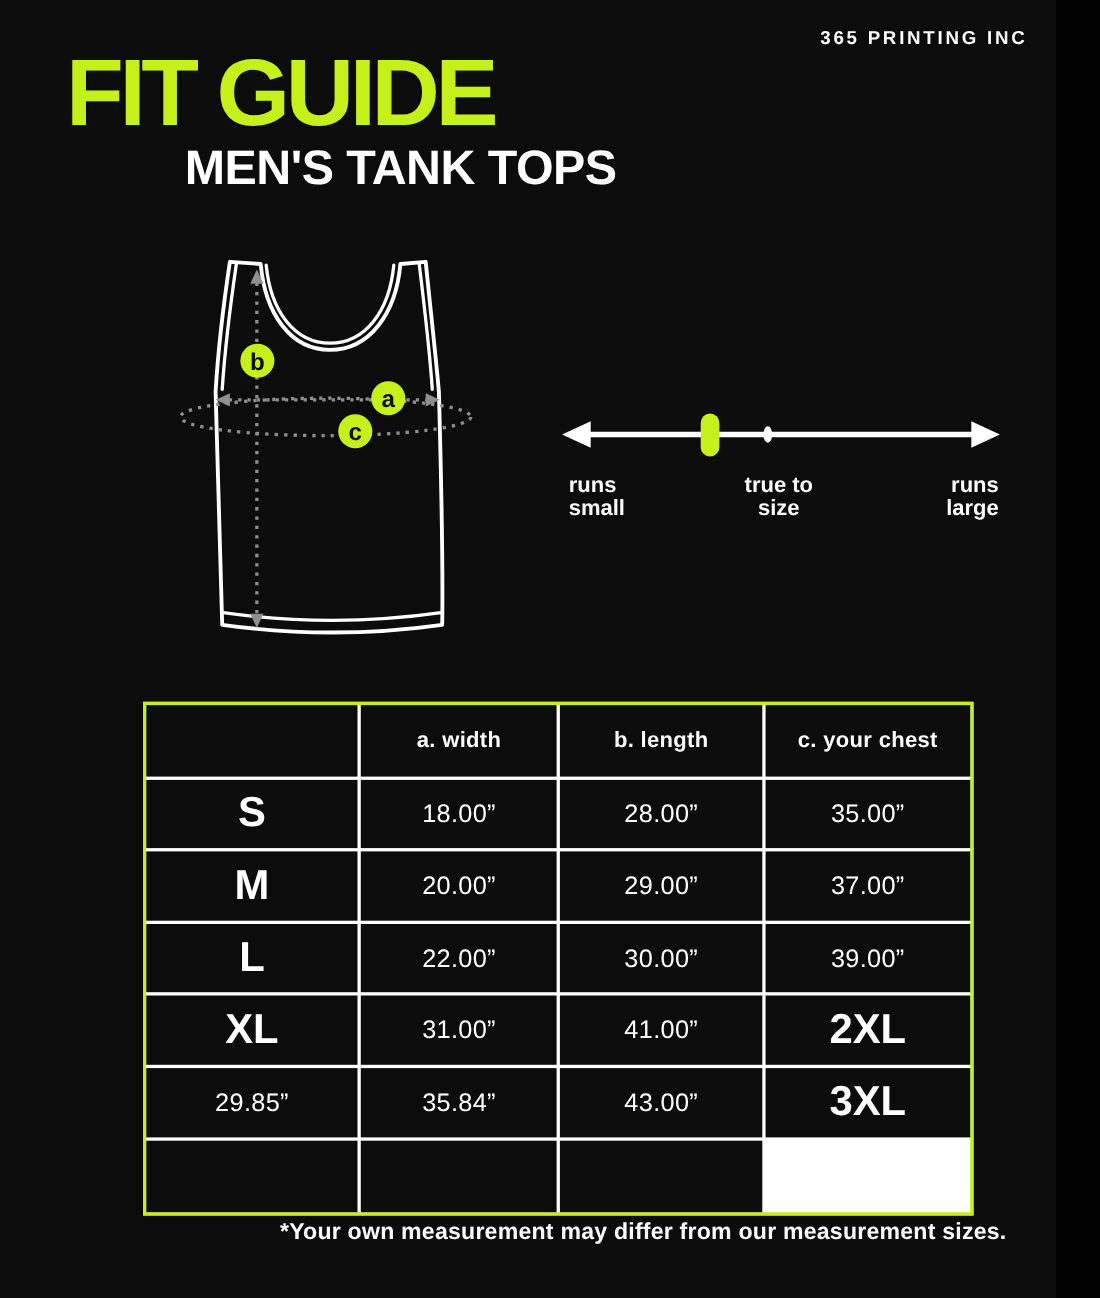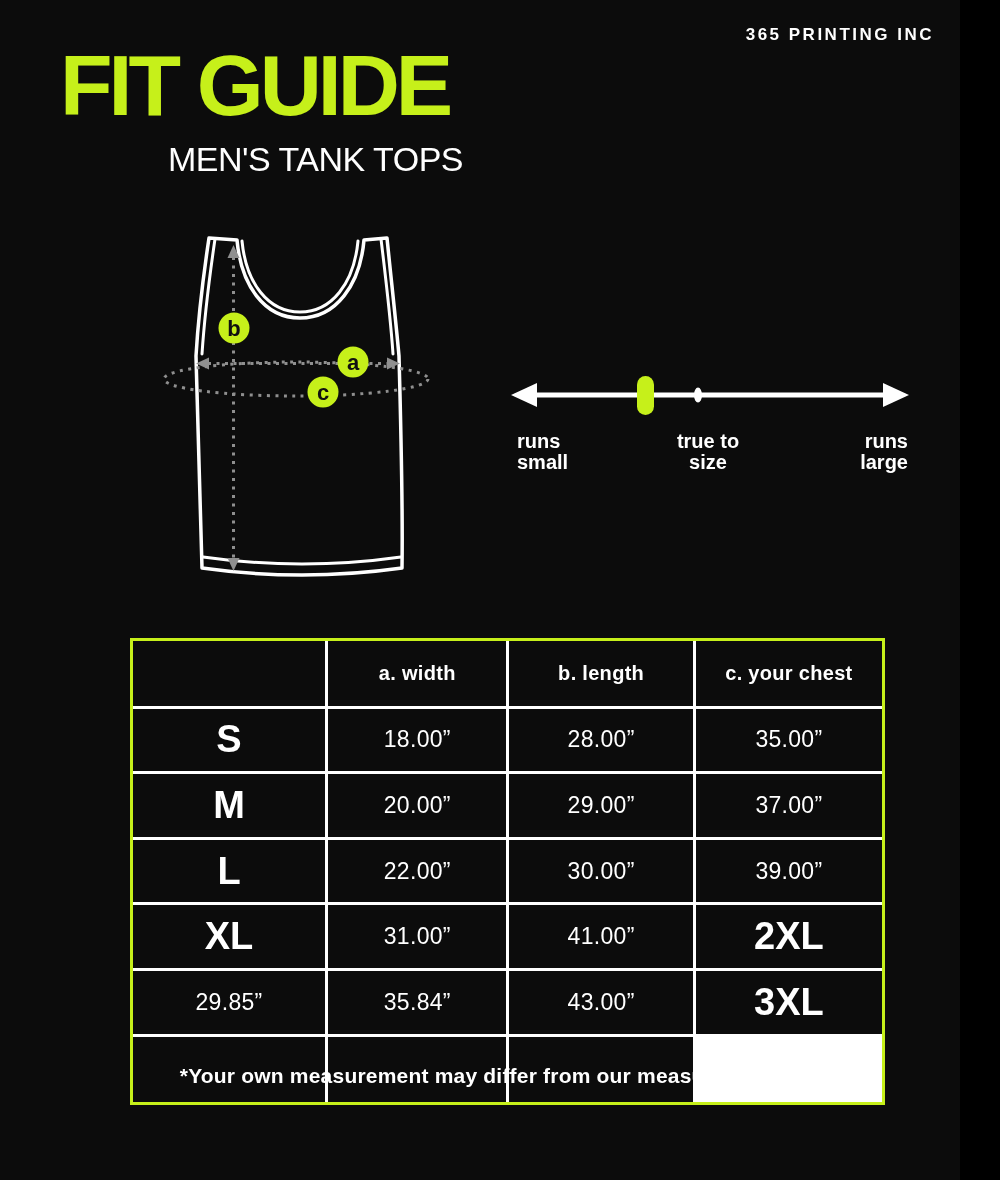--- a/index.html
+++ b/index.html
@@ -15,22 +15,22 @@
   }
   .brand{
     position:absolute;top:25px;right:26px;
     color:var(--white);font-size:17px;font-weight:700;letter-spacing:2.5px;white-space:nowrap;
   }
   .title{
     position:absolute;left:60px;top:36px;
     color:var(--accent);font-size:86px;font-weight:700;letter-spacing:-4px;white-space:nowrap;
   }
   .subtitle{
-    position:absolute;left:168px;top:140px;
-    color:var(--white);font-size:34px;font-weight:400;letter-spacing:-0.5px;white-space:nowrap;
+    position:absolute;left:168px;top:128px;
+    color:var(--white);font-size:44px;font-weight:700;letter-spacing:-0.5px;white-space:nowrap;
   }
   .diagram-svg{position:absolute;left:135px;top:222px;}
   .scale-svg{position:absolute;left:505px;top:365px;}
   .scale-label{
     position:absolute;color:var(--white);font-weight:700;font-size:20px;line-height:21px;top:431px;
   }
   .scale-label-small{left:517px;text-align:left;}
   .scale-label-true{left:650px;width:116px;text-align:center;}
   .scale-label-large{left:822px;width:86px;text-align:right;}
 
@@ -41,21 +41,21 @@
     grid-template-rows:68fr 66fr 66fr 66fr 66fr 66fr 69fr;
     gap:3px;background:var(--white);
     border:3px solid var(--accent);box-sizing:border-box;
   }
   .tc{background:var(--bg);display:flex;align-items:center;justify-content:center;color:var(--white);}
   .th{font-size:20px;font-weight:700;letter-spacing:0.3px;}
   .tsize{font-size:38px;font-weight:700;}
   .tval{font-size:23px;font-weight:400;letter-spacing:0.3px;}
 
   .footnote{
-    position:absolute;left:105px;width:810px;top:1064px;text-align:center;
+    position:absolute;left:105px;width:810px;top:1108px;text-align:right;
     color:var(--white);font-size:21px;font-weight:700;letter-spacing:0.2px;
   }
   svg text{font-family:"Liberation Sans","DejaVu Sans",sans-serif;font-weight:700;}
 </style>
 </head>
 <body>
 
 <div class="canvas">
 
   <div class="brand">365 PRINTING INC</div>

